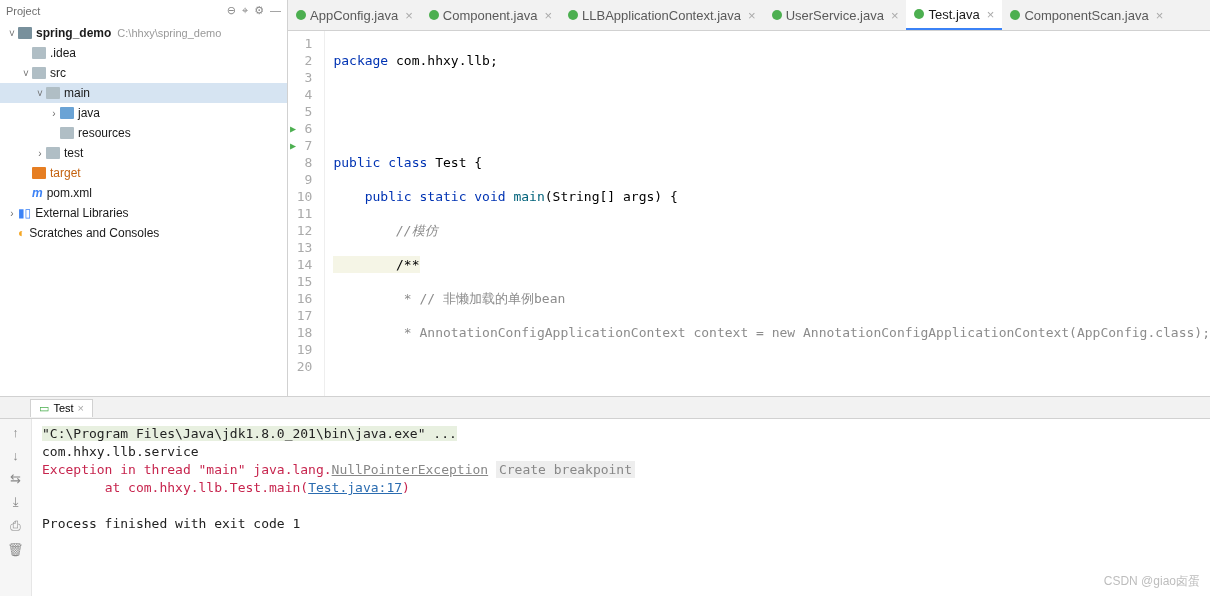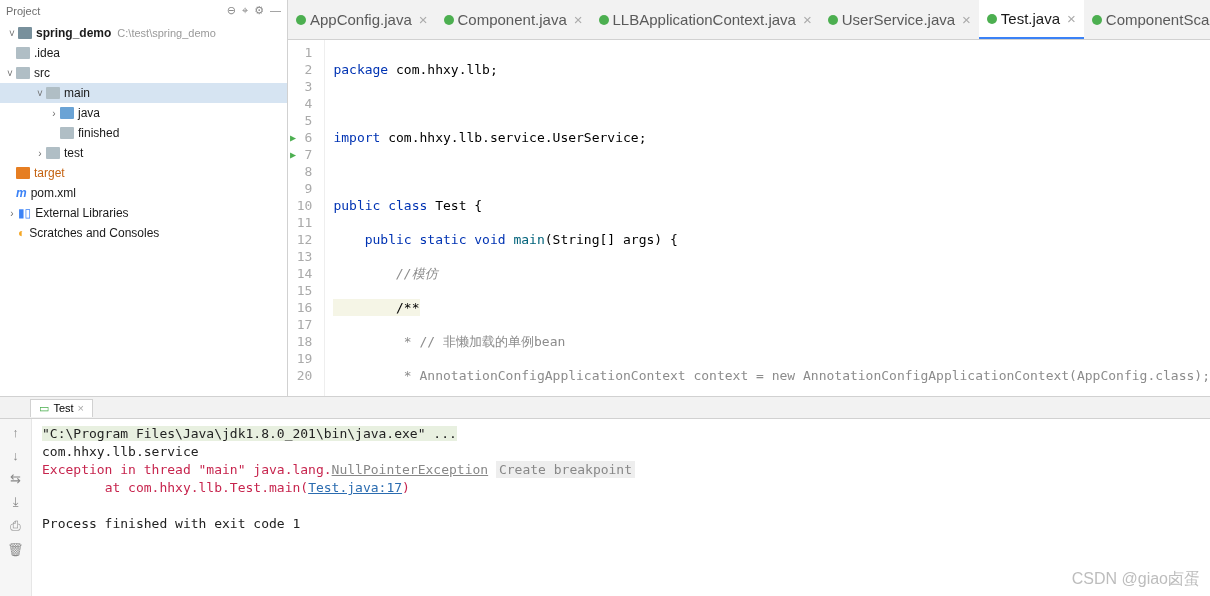--- a/index.html
+++ b/index.html
@@ -16,25 +16,25 @@
     .tree-row { display: flex; align-items: center; height: 20px; padding-left: 6px; white-space: nowrap; cursor: pointer; }
     .tree-row.selected { background: #d6e4f2; }
     .tree-row .exp { width: 12px; font-size: 10px; color: #6e6e6e; display: inline-block; text-align: center; }
     .tree-row .folder { width: 14px; height: 12px; background: #b0bec5; display: inline-block; margin-right: 4px; border-radius: 1px; }
     .tree-row .folder.src { background: #6aa3d5; }
     .tree-row .folder.target { background: #e67e22; }
     .tree-row .folder.file { background: #78909c; }
     .tree-row .name { color: #1a1a1a; }
     .tree-row .path { color: #999; margin-left: 6px; font-size: 11px; }
     .tree-row .bold { font-weight: 600; }
-    .ind1 { padding-left: 4px; } .ind2 { padding-left: 34px; } .ind3 { padding-left: 48px; }
+    .ind1 { padding-left: 20px; } .ind2 { padding-left: 34px; } .ind3 { padding-left: 48px; }
     
     
     .editor-area { flex: 1; display: flex; flex-direction: column; min-width: 0; }
-    .tabs { display: flex; align-items: flex-end; height: 40px; background: #f2f2f2; border-bottom: 1px solid #d1d1d1; overflow: hidden; font-size: 15px; }
+    .tabs { display: flex; align-items: flex-end; height: 31px; background: #f2f2f2; border-bottom: 1px solid #d1d1d1; overflow: hidden; font-size: 13px; }
     .tab { display: flex; align-items: center; padding: 0 8px; height: 100%; color: #5a5a5a; gap: 4px; cursor: pointer; white-space: nowrap; }
     .tab.active { background: #fff; color: #1a1a1a; border-bottom: 2px solid #3b82f6; }
     .tab .dot { width: 10px; height: 10px; border-radius: 50%; background: #4caf50; display: inline-block; font-size: 8px; }
     .tab .close { color: #aaa; margin-left: 3px; }
     
     .code-pane { flex: 1; display: flex; background: #fff; font-family: "Consolas","Menlo",monospace; font-size: 13px; line-height: 17px; overflow: auto; }
     .gutter { width: 44px; text-align: right; color: #aaa; padding: 4px 6px 4px 0; user-select: none; background: #fff; border-right: 1px solid #eee; }
     .gutter .gl { height: 17px; padding-right: 6px; position: relative; }
     .gutter .runmark::before { content: "▶"; color: #4caf50; position: absolute; left: 2px; font-size: 10px; }
     .code { padding: 4px 0 4px 8px; white-space: pre; }
@@ -51,21 +51,21 @@
     .console-body { flex: 1; display: flex; }
     .console-gutter { width: 32px; background: #f6f6f6; border-right: 1px solid #e6e6e6; display: flex; flex-direction: column; align-items: center; gap: 8px; padding-top: 6px; color: #888; }
     .console-gutter span { cursor: pointer; font-size: 13px; }
     .console-out { flex: 1; padding: 6px 10px; font-family: "Consolas","Menlo",monospace; font-size: 13px; line-height: 18px; white-space: pre; overflow: auto; color: #222; }
     .console-out .cmd { background: #e8f0e0; }
     .console-out .err { color: #c7254e; }
     .console-out .link { color: #2b6cb0; text-decoration: underline; cursor: pointer; }
     .console-out .muted-link { color: #888; text-decoration: underline; margin-top: 16px; }
     .console-out .bp { color: #888; background: #eee; padding: 1px 3px; border-radius: 0; text-decoration: none; }
     
-    .watermark { position: absolute; right: 10px; bottom: 6px; color: #bdbdbd; font-size: 16px; pointer-events: none; }
+    .watermark { position: absolute; right: 10px; bottom: 6px; color: #bdbdbd; font-size: 12px; pointer-events: none; }
   </style>
 </head>
 <body>
 
 <div class="layout">
   <div class="top-area">
 
     <div class="sidebar">
       <div class="sidebar-header">
         <span class="label">Project</span>
@@ -74,21 +74,21 @@
           <span>⌖</span>
           <span>⚙</span>
           <span>—</span>
         </span>
       </div>
       <div class="tree">
         <div class="tree-row">
           <span class="exp">˅</span>
           <span class="folder file"></span>
           <span class="name bold">spring_demo</span>
-          <span class="path">C:\test\spring_demo</span>
+          <span class="path">C:\hhxy\spring_demo</span>
         </div>
         <div class="tree-row ind1">
             <span class="exp"></span>
             <span class="folder"></span>
             <span class="name">.idea</span>
           </div>
         <div class="tree-row ind1">
             <span class="exp">˅</span>
             <span class="folder"></span>
             <span class="name">src</span>
@@ -99,21 +99,21 @@
             <span class="name">main</span>
           </div>
         <div class="tree-row ind3">
             <span class="exp">›</span>
             <span class="folder src"></span>
             <span class="name">java</span>
           </div>
         <div class="tree-row ind3">
             <span class="exp"></span>
             <span class="folder"></span>
-            <span class="name">finished</span>
+            <span class="name">resources</span>
           </div>
         <div class="tree-row ind2">
             <span class="exp">›</span>
             <span class="folder"></span>
             <span class="name">test</span>
           </div>
         <div class="tree-row ind1">
             <span class="exp"></span>
             <span class="folder target"></span>
             <span class="name" style="color:#c46210">target</span>
@@ -188,21 +188,20 @@
             <div class="gl">15</div>
             <div class="gl">16</div>
             <div class="gl">17</div>
             <div class="gl">18</div>
             <div class="gl">19</div>
             <div class="gl">20</div>
         </div>
         <div class="code">
 <div class="cl"><span class="kw">package</span> com.hhxy.llb;</div>
 <div class="cl"></div>
-<div class="cl"><span class="kw">import</span> com.hhxy.llb.service.UserService;</div>
 <div class="cl"></div>
 <div class="cl"><span class="kw">public class </span><span>Test {</span></div>
 <div class="cl"><span class="kw">    public static void </span><span class="fn">main</span><span>(String[] args) {</span></div>
 <div class="cl"><span class="cmt">        //模仿</span></div>
 <div class="cl"><span class="docblk">        /**</span></div>
 <div class="cl"><span class="cmtblk">         * // 非懒加载的单例bean</span></div>
 <div class="cl"><span class="cmtblk">         * AnnotationConfigApplicationContext context = new AnnotationConfigApplicationContext(AppConfig.class);</span></div>
 
 
 

